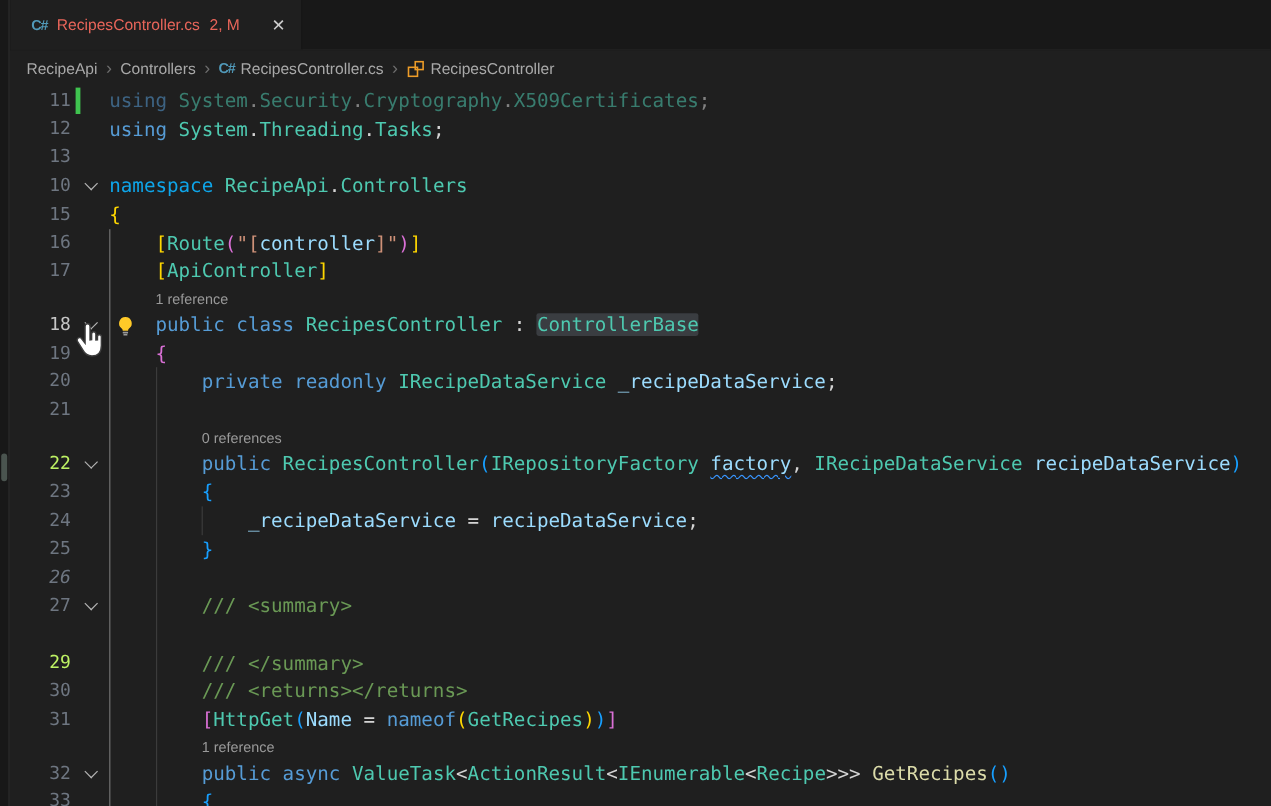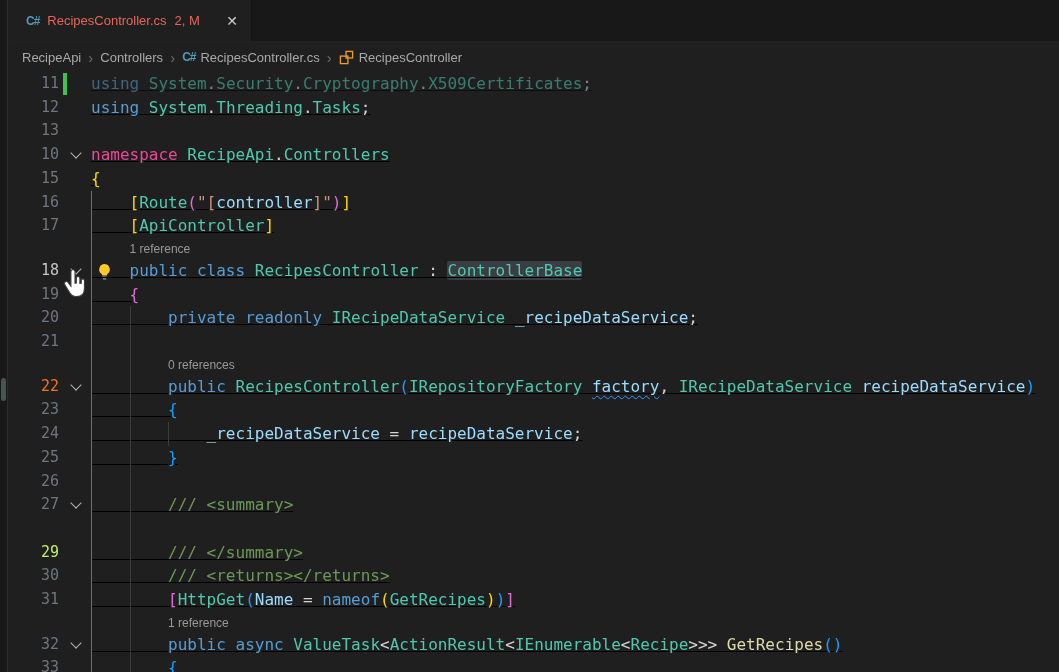--- a/index.html
+++ b/index.html
@@ -30,21 +30,21 @@
 
   
   .editor { position:absolute; left:9px; right:0; top:72px; bottom:0; overflow:hidden;
             font-family:"DejaVu Sans Mono", monospace; font-size:16px; }
   .row { position:absolute; left:0; right:0; }
   .ln { position:absolute; left:0; top:0; width:50px; text-align:right; font-size:15px; }
   .fold { position:absolute; left:63px; top:7px; width:12px; height:12px; }
   .chev { display:block; width:8px; height:8px; border-right:1.6px solid #b4b4b4;
           border-bottom:1.6px solid #b4b4b4; transform:rotate(45deg); margin-top:-1px; }
   .add-bar { position:absolute; left:54px; top:1px; bottom:1px; width:4px; }
-  .code { position:absolute; left:82px; top:0; white-space:pre;text-decoration:underline; }
+  .code { position:absolute; left:82px; top:0; white-space:pre; }
   .lens { position:absolute; font-family:"Liberation Sans", sans-serif; font-size:12px; }
   .guide { position:absolute; width:1px; }
   .bulb { position:absolute; left:88px; top:4px; width:16px; height:17px; }
   .hl { background:#3a3d41; border-radius:2px; }
   .sq { text-decoration:underline; text-decoration-style:wavy; text-decoration-thickness:1px;
         text-underline-offset:3px; text-decoration-color:#3794FF; }
   .dim { opacity:.55; }
   .cursor { position:absolute; left:63px; top:268px; z-index:9; }
 </style>
 </head>
@@ -103,21 +103,21 @@
         </div>
         <div class="row" style="top: 47.4px; height: 23.7px; line-height: 23.7px;">
           <span class="ln" style="line-height: 23.7px; color: rgb(110, 118, 129);">13</span>
           <span class="code" style="line-height: 23.7px;"></span>
         </div>
         <div class="row" style="top: 71.1px; height: 23.7px; line-height: 23.7px;">
           <span class="ln" style="line-height: 23.7px; color: rgb(110, 118, 129);">10</span>
           <span class="fold">
             <i class="chev" style="border-color: rgb(180, 180, 180);"></i>
           </span>
-          <span class="code" style="line-height: 23.7px;"><span style="color: #ec4899; margin-top: 40px;">namespace</span><span style="color: rgb(212, 212, 212);"> </span><span style="color: rgb(78, 201, 176);">RecipeApi</span><span style="color: rgb(212, 212, 212);">.</span><span style="color: rgb(78, 201, 176);">Controllers</span></span>
+          <span class="code" style="line-height: 23.7px;"><span style="color: #0ea5e9; margin-top: 40px;">namespace</span><span style="color: rgb(212, 212, 212);"> </span><span style="color: rgb(78, 201, 176);">RecipeApi</span><span style="color: rgb(212, 212, 212);">.</span><span style="color: rgb(78, 201, 176);">Controllers</span></span>
         </div>
         <div class="row" style="top: 94.8px; height: 23.7px; line-height: 23.7px;">
           <span class="ln" style="line-height: 23.7px; color: rgb(110, 118, 129);">15</span>
           <span class="code" style="line-height: 23.7px;"><span style="color: rgb(255, 215, 0);">{</span></span>
         </div>
         <div class="row" style="top: 118.5px; height: 23.7px; line-height: 23.7px;">
           <span class="ln" style="line-height: 23.7px; color: rgb(110, 118, 129);">16</span>
           <span class="code" style="line-height: 23.7px;"><span style="color: rgb(212, 212, 212);">    </span><span style="color: rgb(255, 215, 0);">[</span><span style="color: rgb(78, 201, 176);">Route</span><span style="color: rgb(218, 112, 214);">(</span><span style="color: rgb(206, 145, 120);">"[</span><span style="color: rgb(156, 220, 254);">controller</span><span style="color: rgb(206, 145, 120);">]"</span><span style="color: rgb(218, 112, 214);">)</span><span style="color: rgb(255, 215, 0);">]</span></span>
         </div>
         <div class="row" style="top: 142.2px; height: 23.7px; line-height: 23.7px;">
@@ -148,39 +148,39 @@
           <span class="code" style="line-height: 23.7px;"><span style="color: rgb(212, 212, 212);">        </span><span style="color: rgb(86, 156, 214);">private</span><span style="color: rgb(212, 212, 212);"> </span><span style="color: rgb(86, 156, 214);">readonly</span><span style="color: rgb(212, 212, 212);"> </span><span style="color: rgb(78, 201, 176);">IRecipeDataService</span><span style="color: rgb(212, 212, 212);"> </span><span style="color: rgb(156, 220, 254);">_recipeDataService</span><span style="color: rgb(212, 212, 212);">;</span></span>
         </div>
         <div class="row" style="top: 258px; height: 23.7px; line-height: 23.7px;">
           <span class="ln" style="line-height: 23.7px; color: rgb(110, 118, 129);">21</span>
           <span class="code" style="line-height: 23.7px;"></span>
         </div>
         <div class="row" style="top: 281.7px; height: 21px;">
           <span class="lens" style="color: rgb(153, 153, 153); left: 159.088px; top: 4px;">0 references</span>
         </div>
         <div class="row" style="top: 302.7px; height: 23.7px; line-height: 23.7px;">
-          <span class="ln" style="line-height: 23.7px; color: #f97316; text-align: right;">22</span>
+          <span class="ln" style="line-height: 23.7px; color: #bef264; text-align: right;">22</span>
           <span class="fold">
             <i class="chev" style="border-color: rgb(180, 180, 180);"></i>
           </span>
           <span class="code" style="line-height: 23.7px;"><span style="color: rgb(212, 212, 212);">        </span><span style="color: rgb(86, 156, 214);">public</span><span style="color: rgb(212, 212, 212);"> </span><span style="color: rgb(78, 201, 176);">RecipesController</span><span style="color: rgb(23, 159, 255);">(</span><span style="color: rgb(78, 201, 176);">IRepositoryFactory</span><span style="color: rgb(212, 212, 212);"> </span><span class="sq" style="color: rgb(156, 220, 254);">factory</span><span style="color: rgb(212, 212, 212);">, </span><span style="color: rgb(78, 201, 176);">IRecipeDataService</span><span style="color: rgb(212, 212, 212);"> </span><span style="color: rgb(156, 220, 254);">recipeDataService</span><span style="color: rgb(23, 159, 255);">)</span></span>
         </div>
         <div class="row" style="top: 326.4px; height: 23.7px; line-height: 23.7px;">
           <span class="ln" style="line-height: 23.7px; color: rgb(110, 118, 129);">23</span>
           <span class="code" style="line-height: 23.7px;"><span style="color: rgb(212, 212, 212);">        </span><span style="color: rgb(23, 159, 255);">{</span></span>
         </div>
         <div class="row" style="top: 350.1px; height: 23.7px; line-height: 23.7px;">
           <span class="ln" style="line-height: 23.7px; color: rgb(110, 118, 129);">24</span>
           <span class="code" style="line-height: 23.7px;"><span style="color: rgb(212, 212, 212);">            </span><span style="color: rgb(156, 220, 254);">_recipeDataService</span><span style="color: rgb(212, 212, 212);"> = </span><span style="color: rgb(156, 220, 254);">recipeDataService</span><span style="color: rgb(212, 212, 212);">;</span></span>
         </div>
         <div class="row" style="top: 373.8px; height: 23.7px; line-height: 23.7px;">
           <span class="ln" style="line-height: 23.7px; color: rgb(110, 118, 129);">25</span>
           <span class="code" style="line-height: 23.7px;"><span style="color: rgb(212, 212, 212);">        </span><span style="color: rgb(23, 159, 255);">}</span></span>
         </div>
-        <div class="row" style="top: 397.5px; height: 23.7px; line-height: 23.7px;">
+        <div class="row" style="top: 397.5px; height: 23.7px; line-height: 23.7px; font-style: italic;">
           <span class="ln" style="line-height: 23.7px; color: rgb(110, 118, 129);">26</span>
           <span class="code" style="line-height: 23.7px;"></span>
         </div>
         <div class="row" style="top: 421.2px; height: 23.7px; line-height: 23.7px;">
           <span class="ln" style="line-height: 23.7px; color: rgb(110, 118, 129);">27</span>
           <span class="fold">
             <i class="chev" style="border-color: rgb(180, 180, 180);"></i>
           </span>
           <span class="code" style="line-height: 23.7px;"><span style="color: rgb(212, 212, 212);">        </span><span style="color: rgb(106, 153, 85);">/// &lt;summary&gt;</span></span>
         </div>

